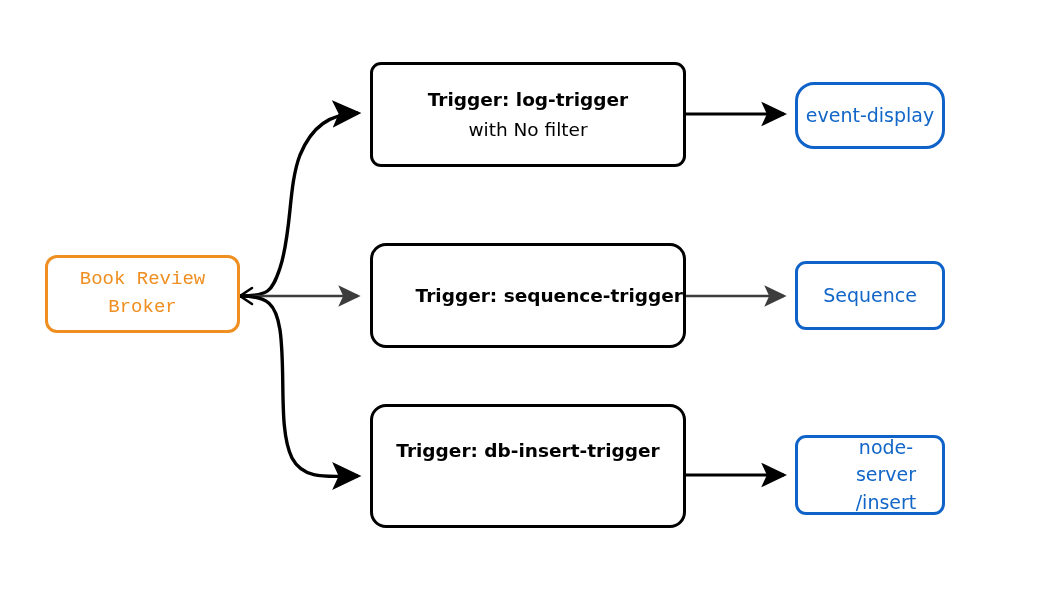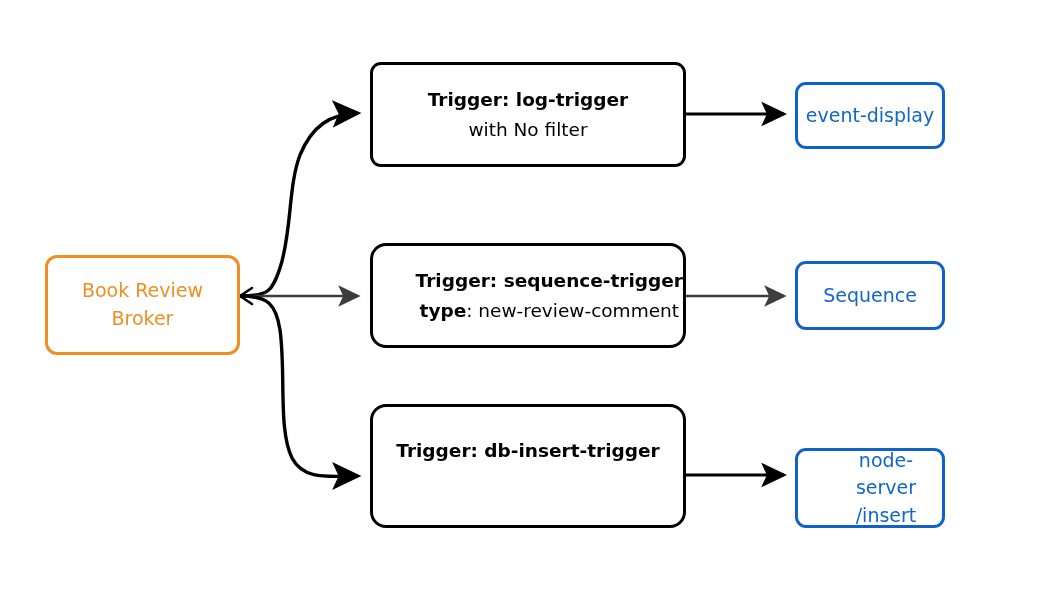--- a/index.html
+++ b/index.html
@@ -102,60 +102,59 @@
 
     <path d="M 252,288 L 240,296 L 252,304" fill="none" stroke="#000000" stroke-width="2.6" stroke-linecap="round" stroke-linejoin="round"></path>
 
     <path d="M 686,114 L 784,114" fill="none" stroke="#000000" stroke-width="3.0" marker-end="url(#arrow-black)"></path>
 
     <path d="M 686,296 L 784,296" fill="none" stroke="#3d3d3d" stroke-width="2.6" marker-end="url(#arrow-gray)"></path>
 
     <path d="M 686,475 L 784,475" fill="none" stroke="#000000" stroke-width="3.0" marker-end="url(#arrow-black)"></path>
   </svg>
 
-  <div class="node node-broker" style="left:45px; top:255px; width:195px; height:100px;">
+  <div class="node node-broker" style="left:45px; top:255px; width:195px; height:78px;font-family:Liberation Mono, monospace;">
     <span class="stack">
       <span>Book Review</span><br>
       <span>Broker</span>
     </span>
   </div>
 
   <div class="node node-trigger" style="left:370px; top:62px; width:316px; height:105px;border-radius:11px;">
     <span class="stack">
       <span class="line"><b>Trigger: log-trigger</b><span></span></span><br>
       <span class="line"><b></b><span>with No filter</span></span>
     </span>
   </div>
 
   <div class="node node-trigger" style="left:370px; top:243px; width:316px; height:105px;justify-content:flex-end;">
     <span class="stack">
       <span class="line"><b>Trigger: sequence-trigger</b><span></span></span><br>
-      <span class="line"><b>type</b><span>: new-review-comment</span></span>
     </span>
   </div>
 
   <div class="node node-trigger" style="left:370px; top:404px; width:316px; height:124px;">
     <span class="stack">
       <span class="line"><b>Trigger: db-insert-trigger</b><span></span></span><br>
       <br>
     </span>
   </div>
 
-  <div class="node node-sink" style="left:795px; top:82px; width:150px; height:67px;">
+  <div class="node node-sink" style="left:795px; top:82px; width:150px; height:67px;border-radius:19px;">
     <span class="stack">
       <span>event-display</span>
     </span>
   </div>
 
   <div class="node node-sink" style="left:795px; top:261px; width:150px; height:69px;justify-content:center;">
     <span class="stack">
       <span>Sequence</span>
     </span>
   </div>
 
-  <div class="node node-sink" style="left:795px; top:448px; width:150px; height:80px;padding-left:32px;">
+  <div class="node node-sink" style="left:795px; top:435px; width:150px; height:80px;padding-left:32px;">
     <span class="stack">
       <span>node-server</span><br>
       <span>/insert</span>
     </span>
   </div>
 
 </div>
 
 </body></html>

